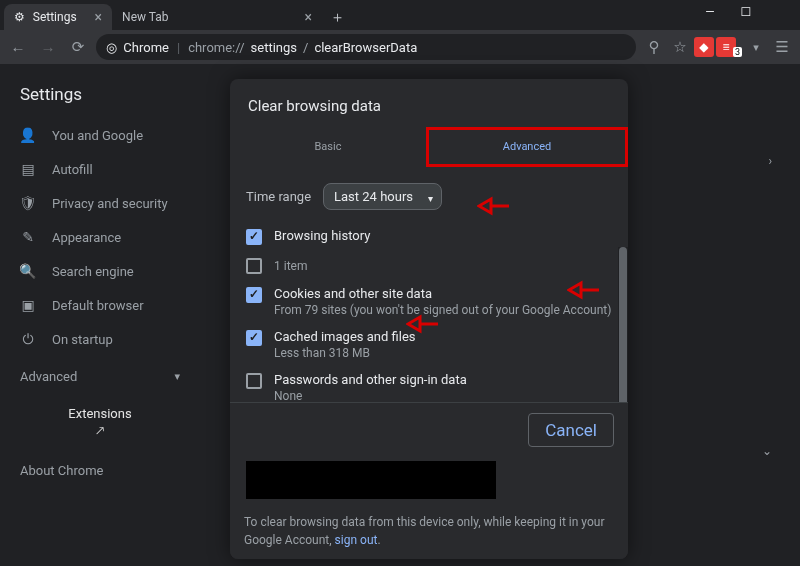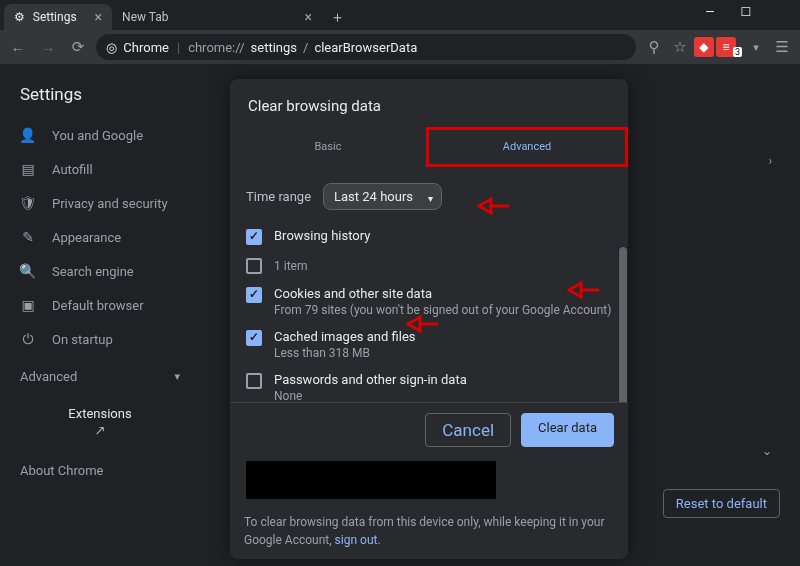--- a/index.html
+++ b/index.html
@@ -147,21 +147,20 @@
       </div>
     <div class="ext-row">
         <span>Extensions</span>
         <span>🡕</span>
       </div>
     <div class="about-row"><span>About Chrome</span></div>
   </div>
 
   <span class="bg-panel-chev">›</span>
   <span class="bg-panel-chev2">⌄</span>
-  <div class="reset-btn">Reset to default</div>
 
   <div class="dialog">
     <div class="dlg-title">Clear browsing data</div>
     <div class="dlg-tabs">
       <div class="dlg-tab">Basic</div>
       <div class="dlg-tab adv">Advanced</div>
     </div>
 
     <div class="dlg-body">
       <div class="dlg-scroll"></div>
@@ -210,21 +209,20 @@
       </div>
       <div class="opt-row">
         
         
       </div>
     </div>
 
     <div class="dlg-foot">
       <div class="dlg-btns">
         <div class="btn-cancel">Cancel</div>
-        <div class="btn-clear">Clear data</div>
       </div>
       <div class="black-box"></div>
       <div class="foot-note">
         <span>To clear browsing data from this device only, while keeping it in your Google Account, </span><span class="foot-link">sign out</span><span>.</span>
       </div>
     </div>
   </div>
 
   <div class="arrow" style="top:132px; left:477px">
     <svg viewBox="0 0 34 20">

